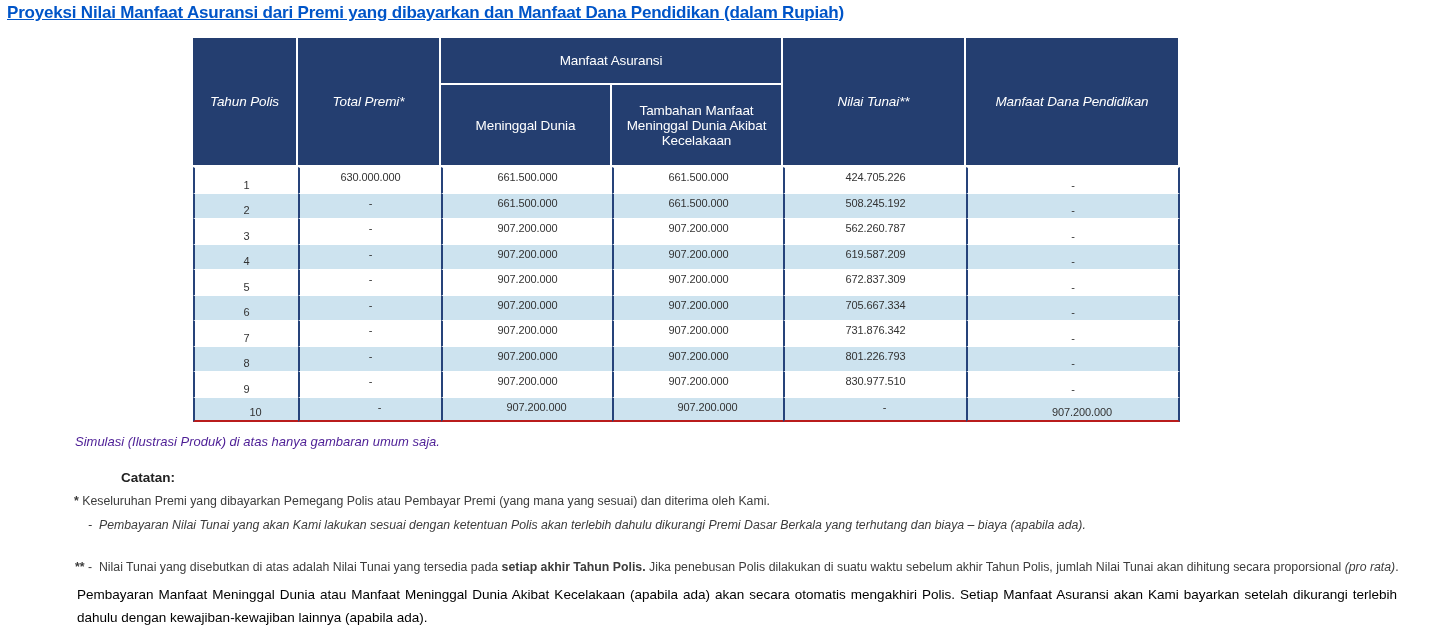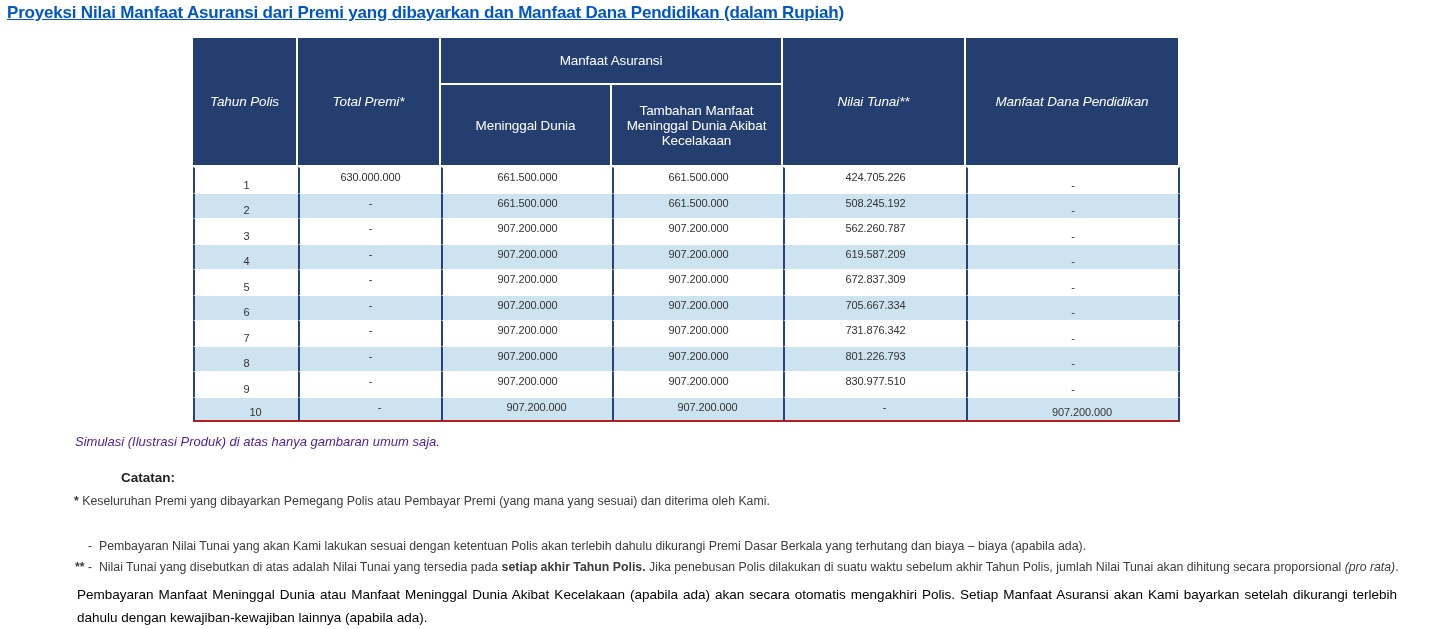--- a/index.html
+++ b/index.html
@@ -37,21 +37,21 @@
   .proj-table tbody tr:last-child td { border-bottom: 2px solid #b91c1c; padding-left: 18px; }
   .proj-table td.c0 { vertical-align: bottom; padding-bottom: 2px; }
   .proj-table td.c1, .proj-table td.c2, .proj-table td.c3, .proj-table td.c4 { vertical-align: top; padding-top: 3px; }
   .proj-table td.c5 { vertical-align: bottom; padding-bottom: 2px; }
 
   .note { position: absolute; color: #3c3c3c; font-size: 12.3px; white-space: nowrap; }
   .simulasi { left: 75px; top: 434px; font-style: italic; font-size: 13px; color: #4c1d95; }
   .catatan  { left: 75px; top: 470px; font-weight: 700; font-size: 13.5px; color: #222222; margin-left: 46px; }
   .note1 { left: 66px; top: 494px; margin-left: 8px; }
   .note2 { left: 75px; top: 516px; margin-top: 44px; }
-  .note3 { left: 88px; top: 539px; }
+  .note3 { left: 88px; top: 518px; font-style: italic; }
   .note b { font-weight: 700; }
   .note i { font-style: italic; }
 
   .closing {
     position: absolute; left: 77px; top: 583px; width: 1320px;
     font-size: 13.5px; line-height: 23px; color: #000000;
     text-align: justify;
   }
 </style>
 </head>

